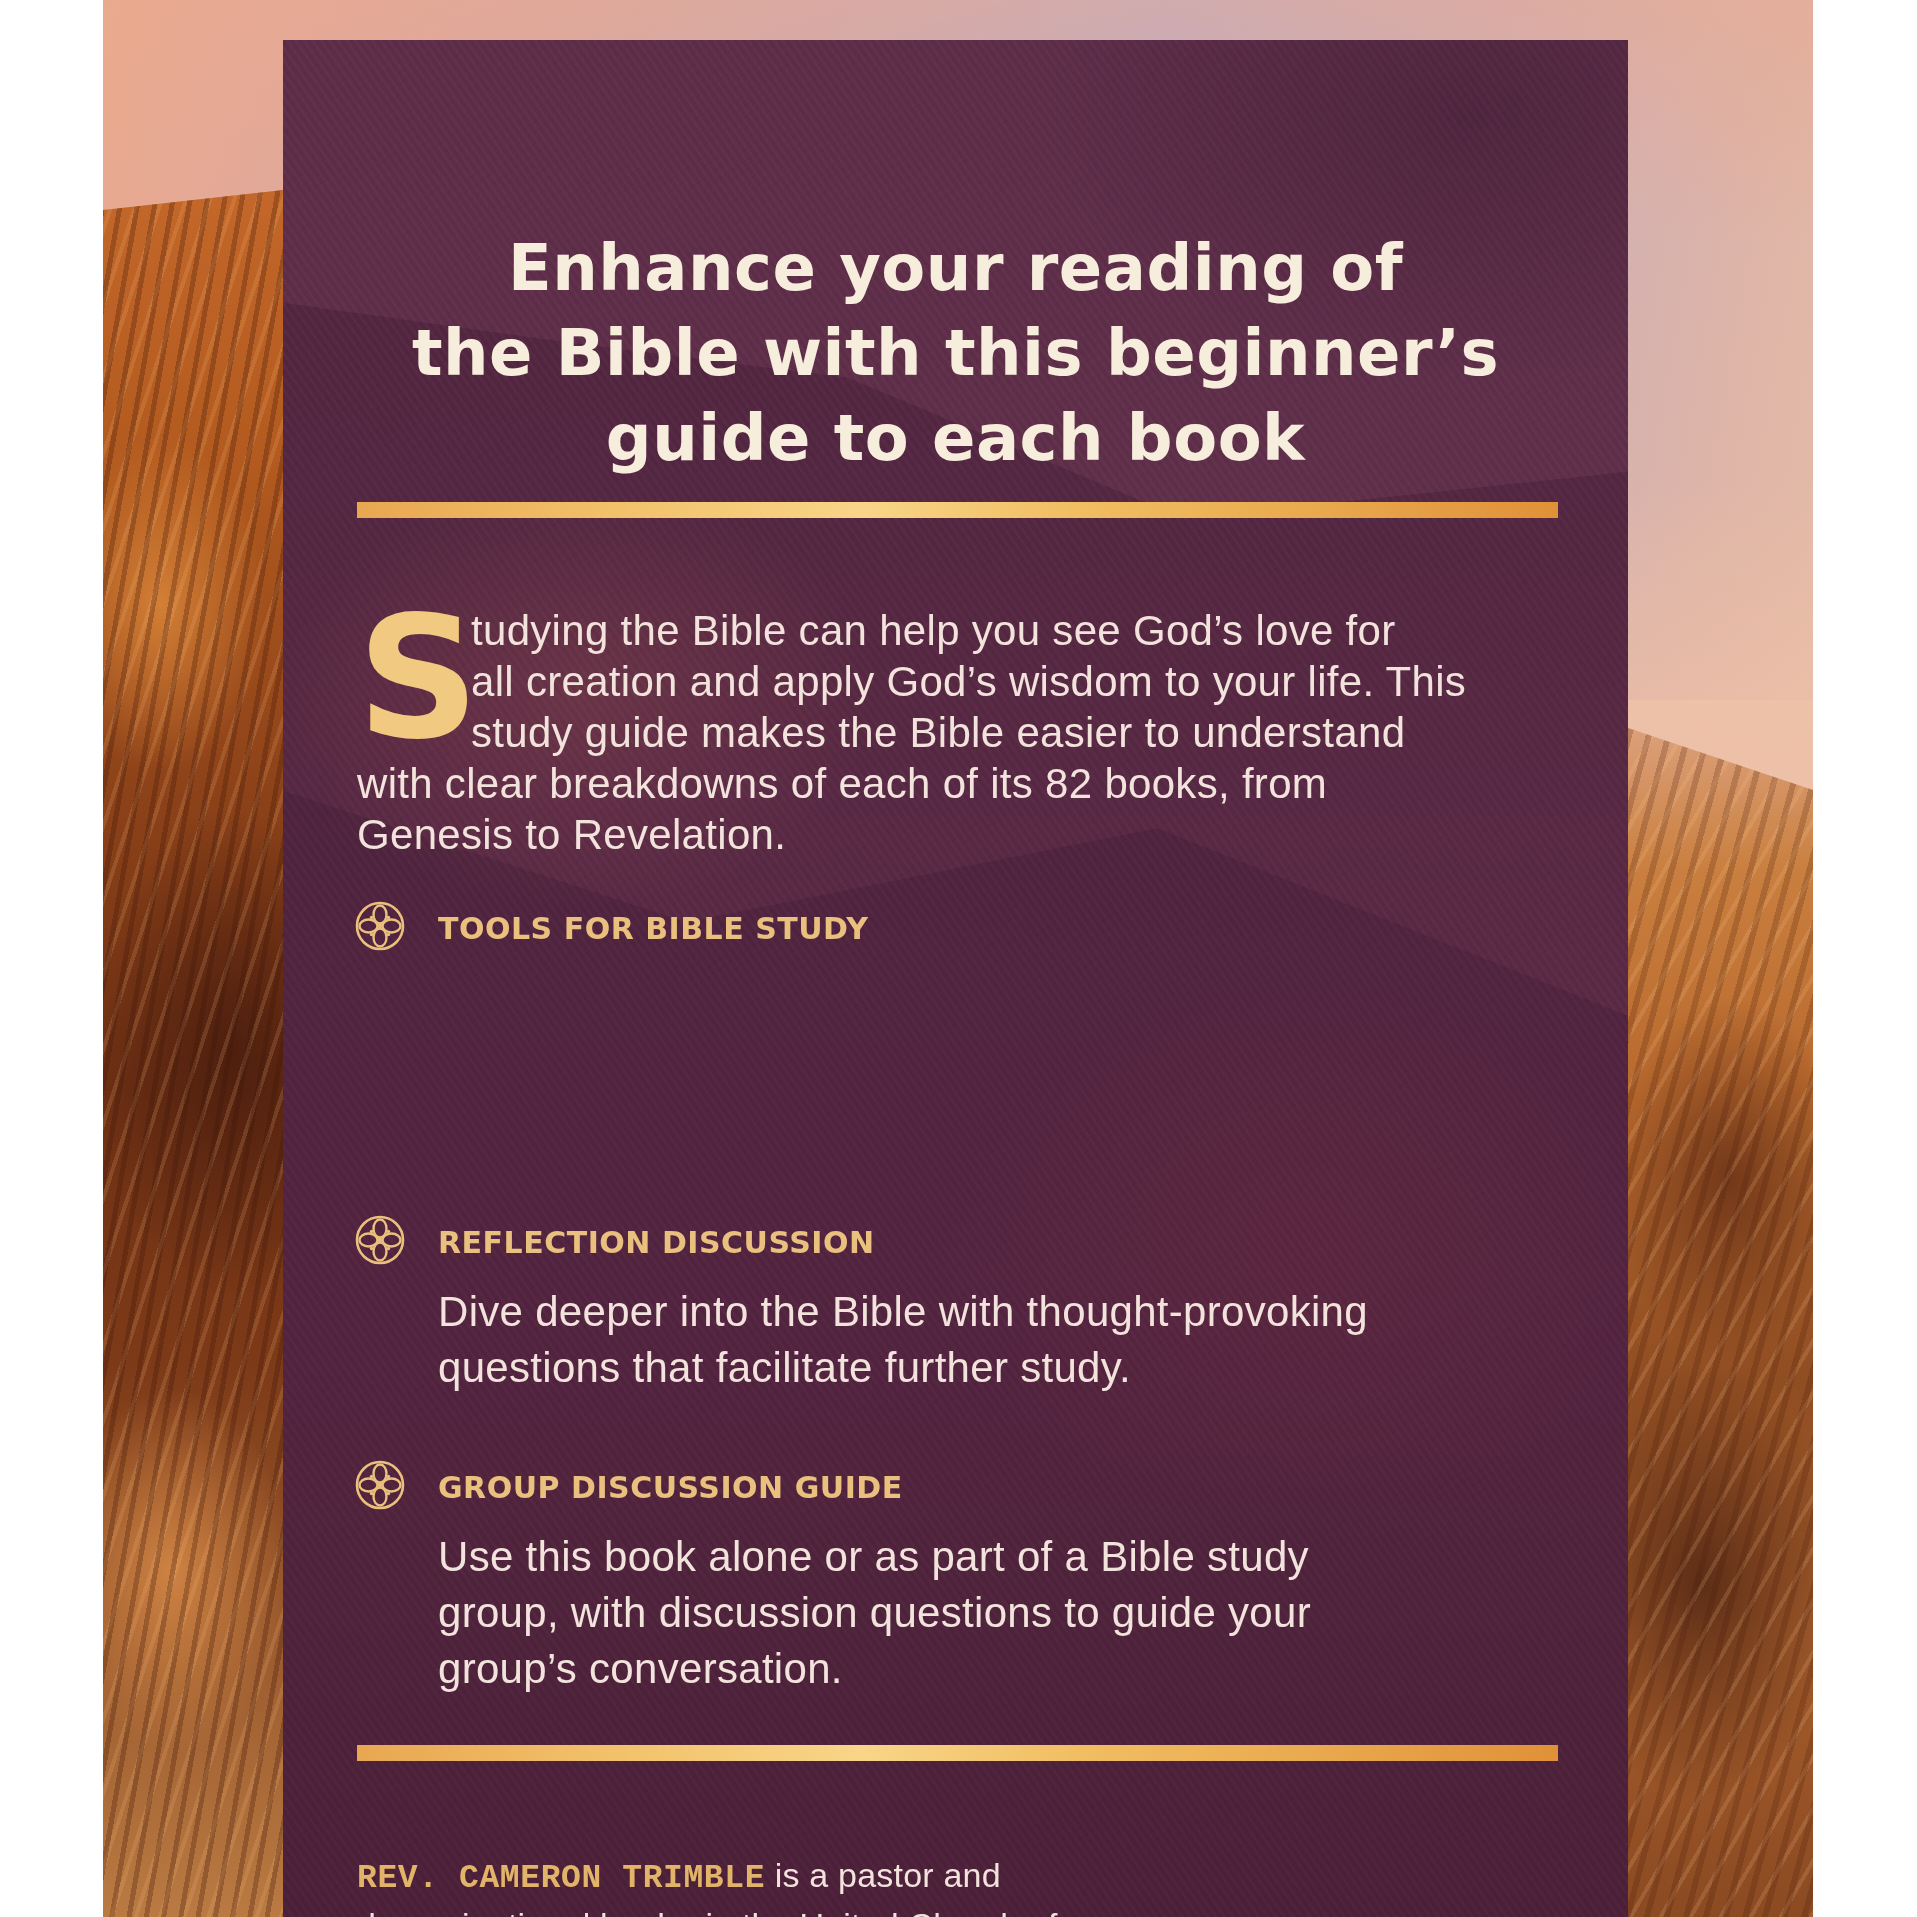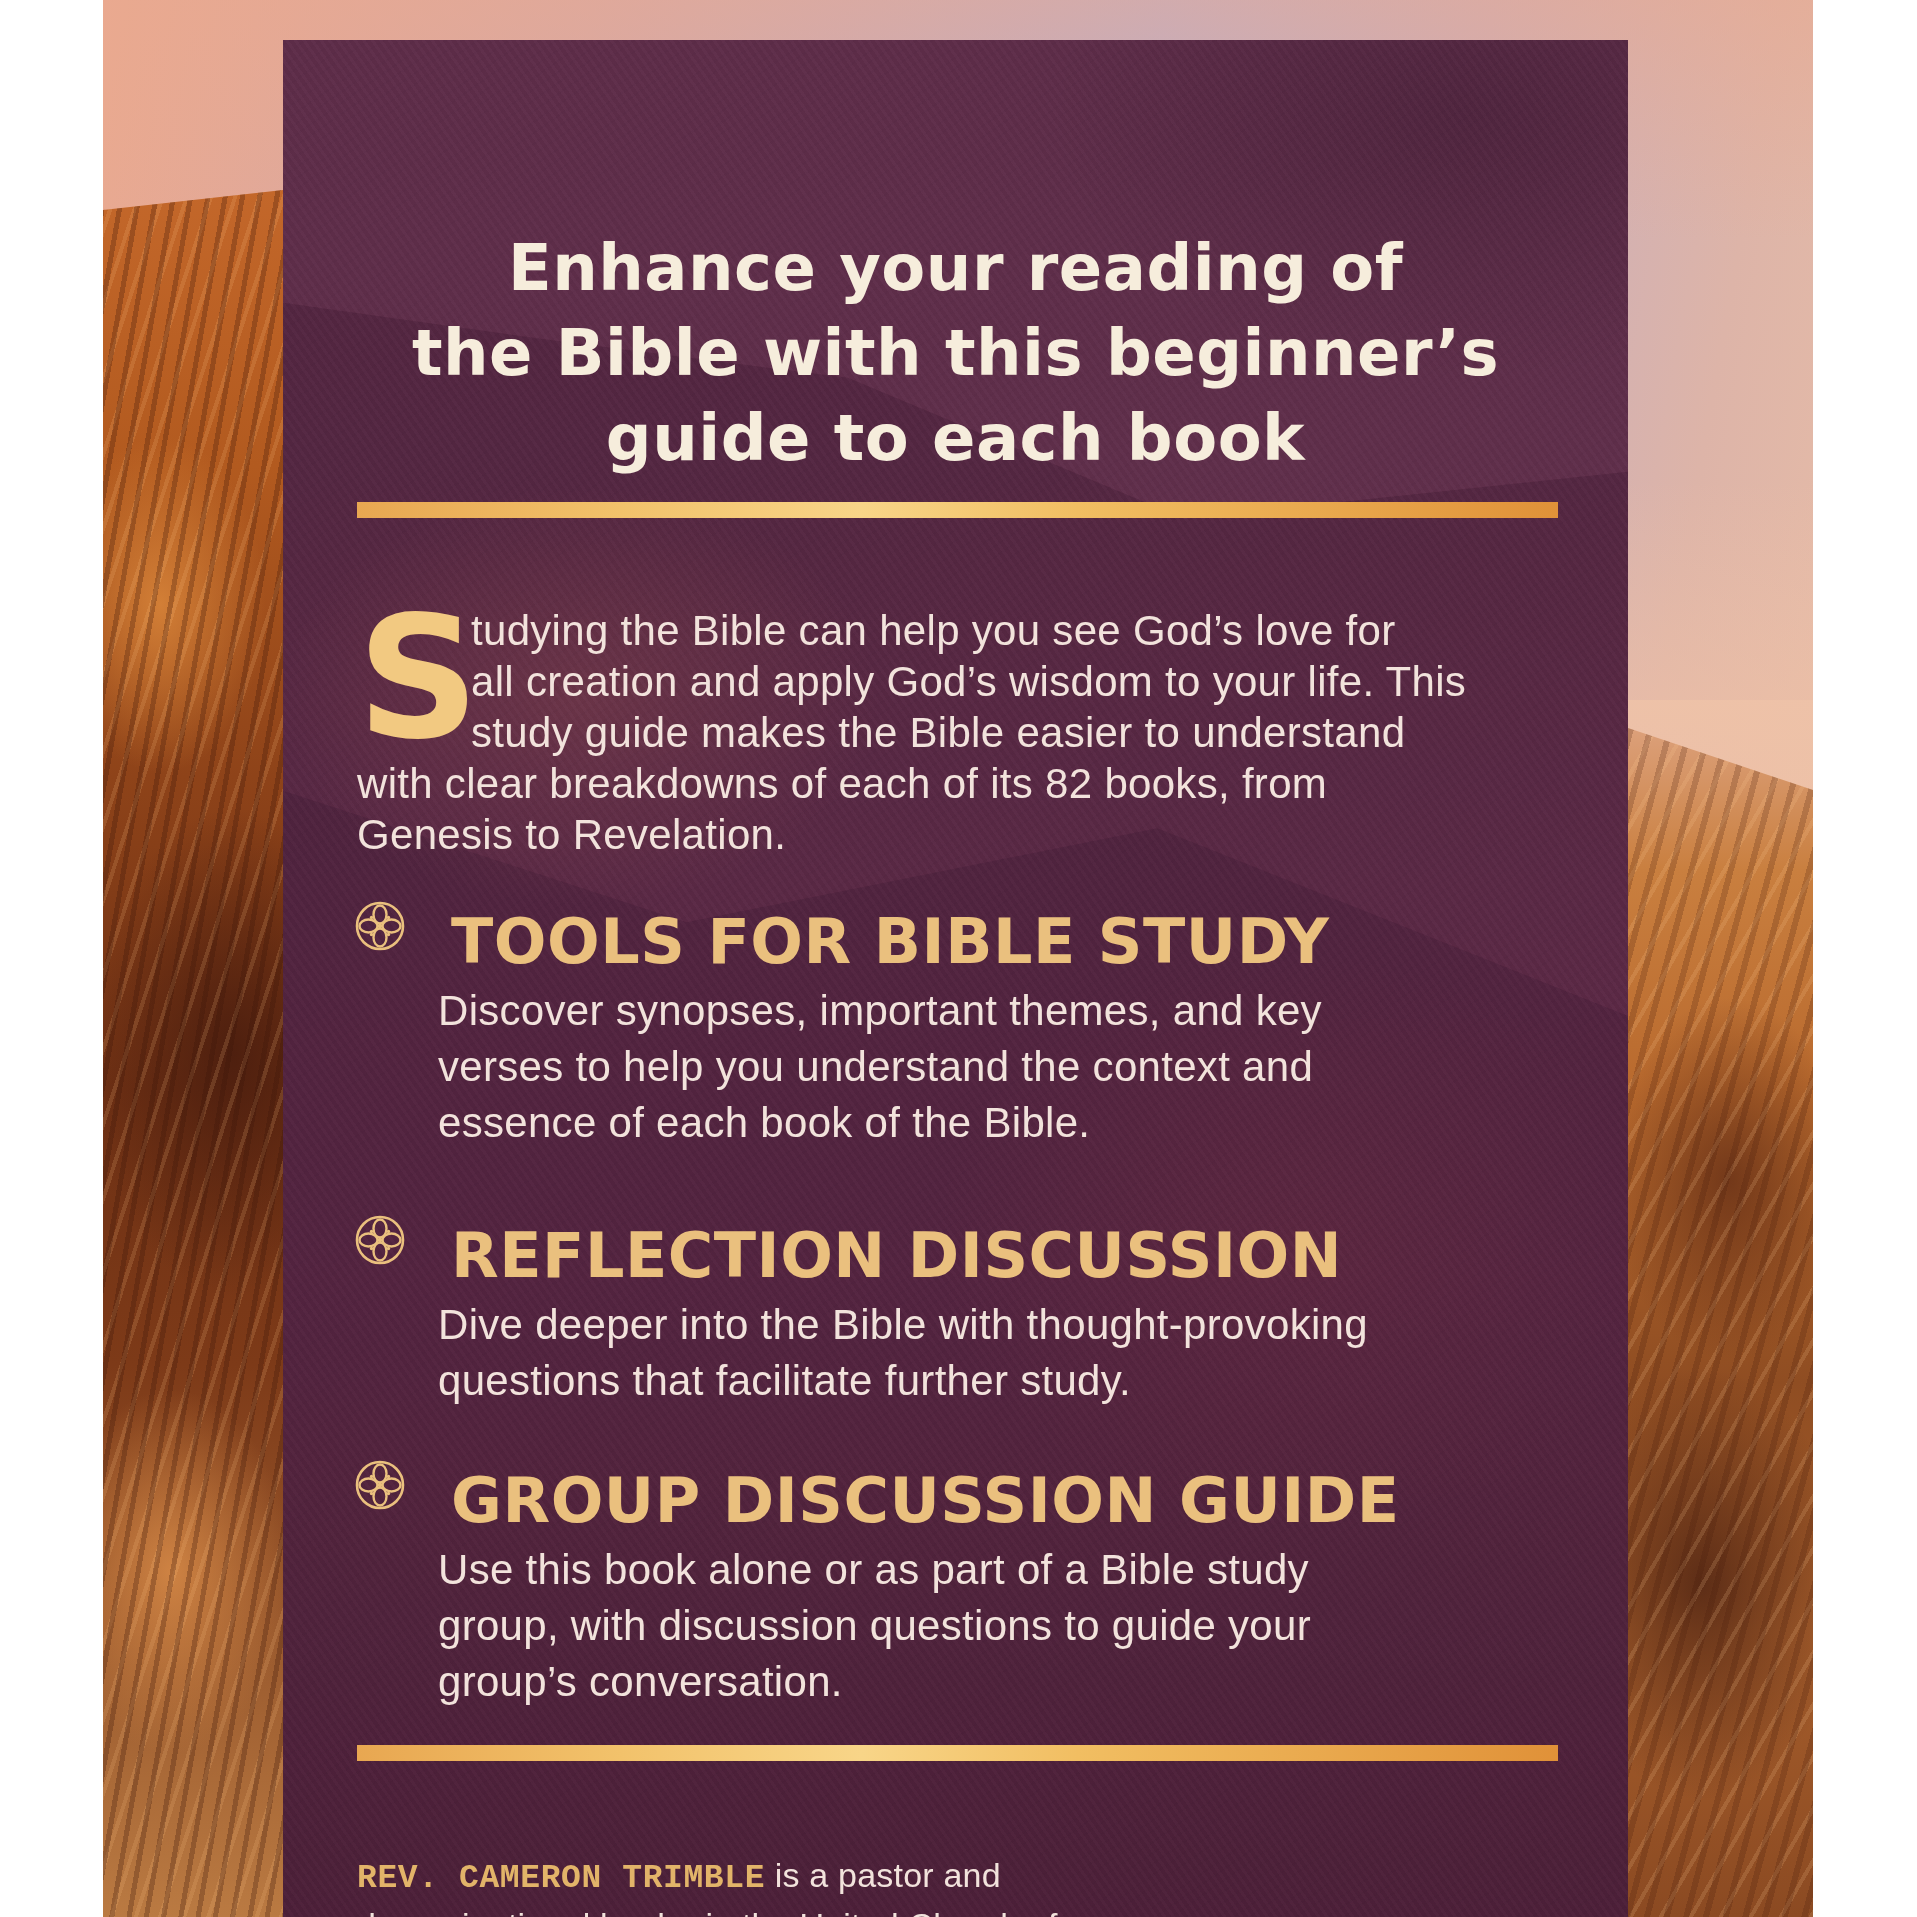--- a/index.html
+++ b/index.html
@@ -69,21 +69,21 @@
     font-family:"Liberation Sans", sans-serif;}
   .dropcap{float:left;width:98px;height:140px;margin:4px 16px 0 0;
     font-family:"DejaVu Sans", sans-serif;font-weight:600;
     font-size:170px;line-height:0.82;color:#F2C981;}
 
   .feature{position:absolute;left:71px;right:60px;padding-left:84px;}
   .feature.f1{top:860px;}
   .feature.f2{top:1174px;}
   .feature.f3{top:1419px;}
   .medallion{position:absolute;left:0;top:0;width:52px;height:52px;}
-  .feature-heading{margin:13px;padding-top:6px;font-weight:700;font-size:62px;line-height:46px;
+  .feature-heading{margin:0;padding-top:6px;font-weight:700;font-size:30px;line-height:46px;
     letter-spacing:0.5px;color:#EAC07E;font-family:"DejaVu Sans", sans-serif;}
   .feature-body{margin:18px 0 0 0;font-size:42px;line-height:56px;letter-spacing:0.3px;
     color:#F2E3DC;white-space:pre-line;font-family:"Liberation Sans", sans-serif;}
 
   .author{position:absolute;left:74px;top:1812px;width:960px;margin:0;
     font-size:34px;line-height:46px;letter-spacing:0.2px;color:#F2E3DC;white-space:pre-line;
     font-family:"Liberation Sans", sans-serif;}
   .author .author-name{font-weight:700;color:#E2B469;letter-spacing:0.6px;
     font-family:Liberation Mono, monospace;font-size:33px;}
 </style>
@@ -129,23 +129,20 @@
         </g>
         <circle cx="26" cy="26" r="2.3" fill="#EAC07E"></circle>
         <g fill="#EAC07E">
           <circle cx="17.5" cy="17.5" r="1.7"></circle>
             <circle cx="34.5" cy="17.5" r="1.7"></circle>
           <circle cx="17.5" cy="34.5" r="1.7"></circle>
             <circle cx="34.5" cy="34.5" r="1.7"></circle>
         </g>
       </svg>
       <h2 class="feature-heading">TOOLS FOR BIBLE STUDY</h2>
-      <p class="feature-body">Discover synopses, important themes, and key
-verses to help you understand the context and
-essence of each book of the Bible.</p>
     </section>
 
     <section class="feature f2">
       <svg class="medallion" viewBox="0 0 52 52" aria-hidden="true">
         <circle cx="26" cy="26" r="23" fill="none" stroke="#EAC07E" stroke-width="2.6"></circle>
         <g fill="none" stroke="#EAC07E" stroke-width="2.4">
           <ellipse cx="26" cy="14.5" rx="6.5" ry="9"></ellipse>
           <ellipse cx="26" cy="37.5" rx="6.5" ry="9"></ellipse>
           <ellipse cx="14.5" cy="26" rx="9" ry="6.5"></ellipse>
           <ellipse cx="37.5" cy="26" rx="9" ry="6.5"></ellipse>

